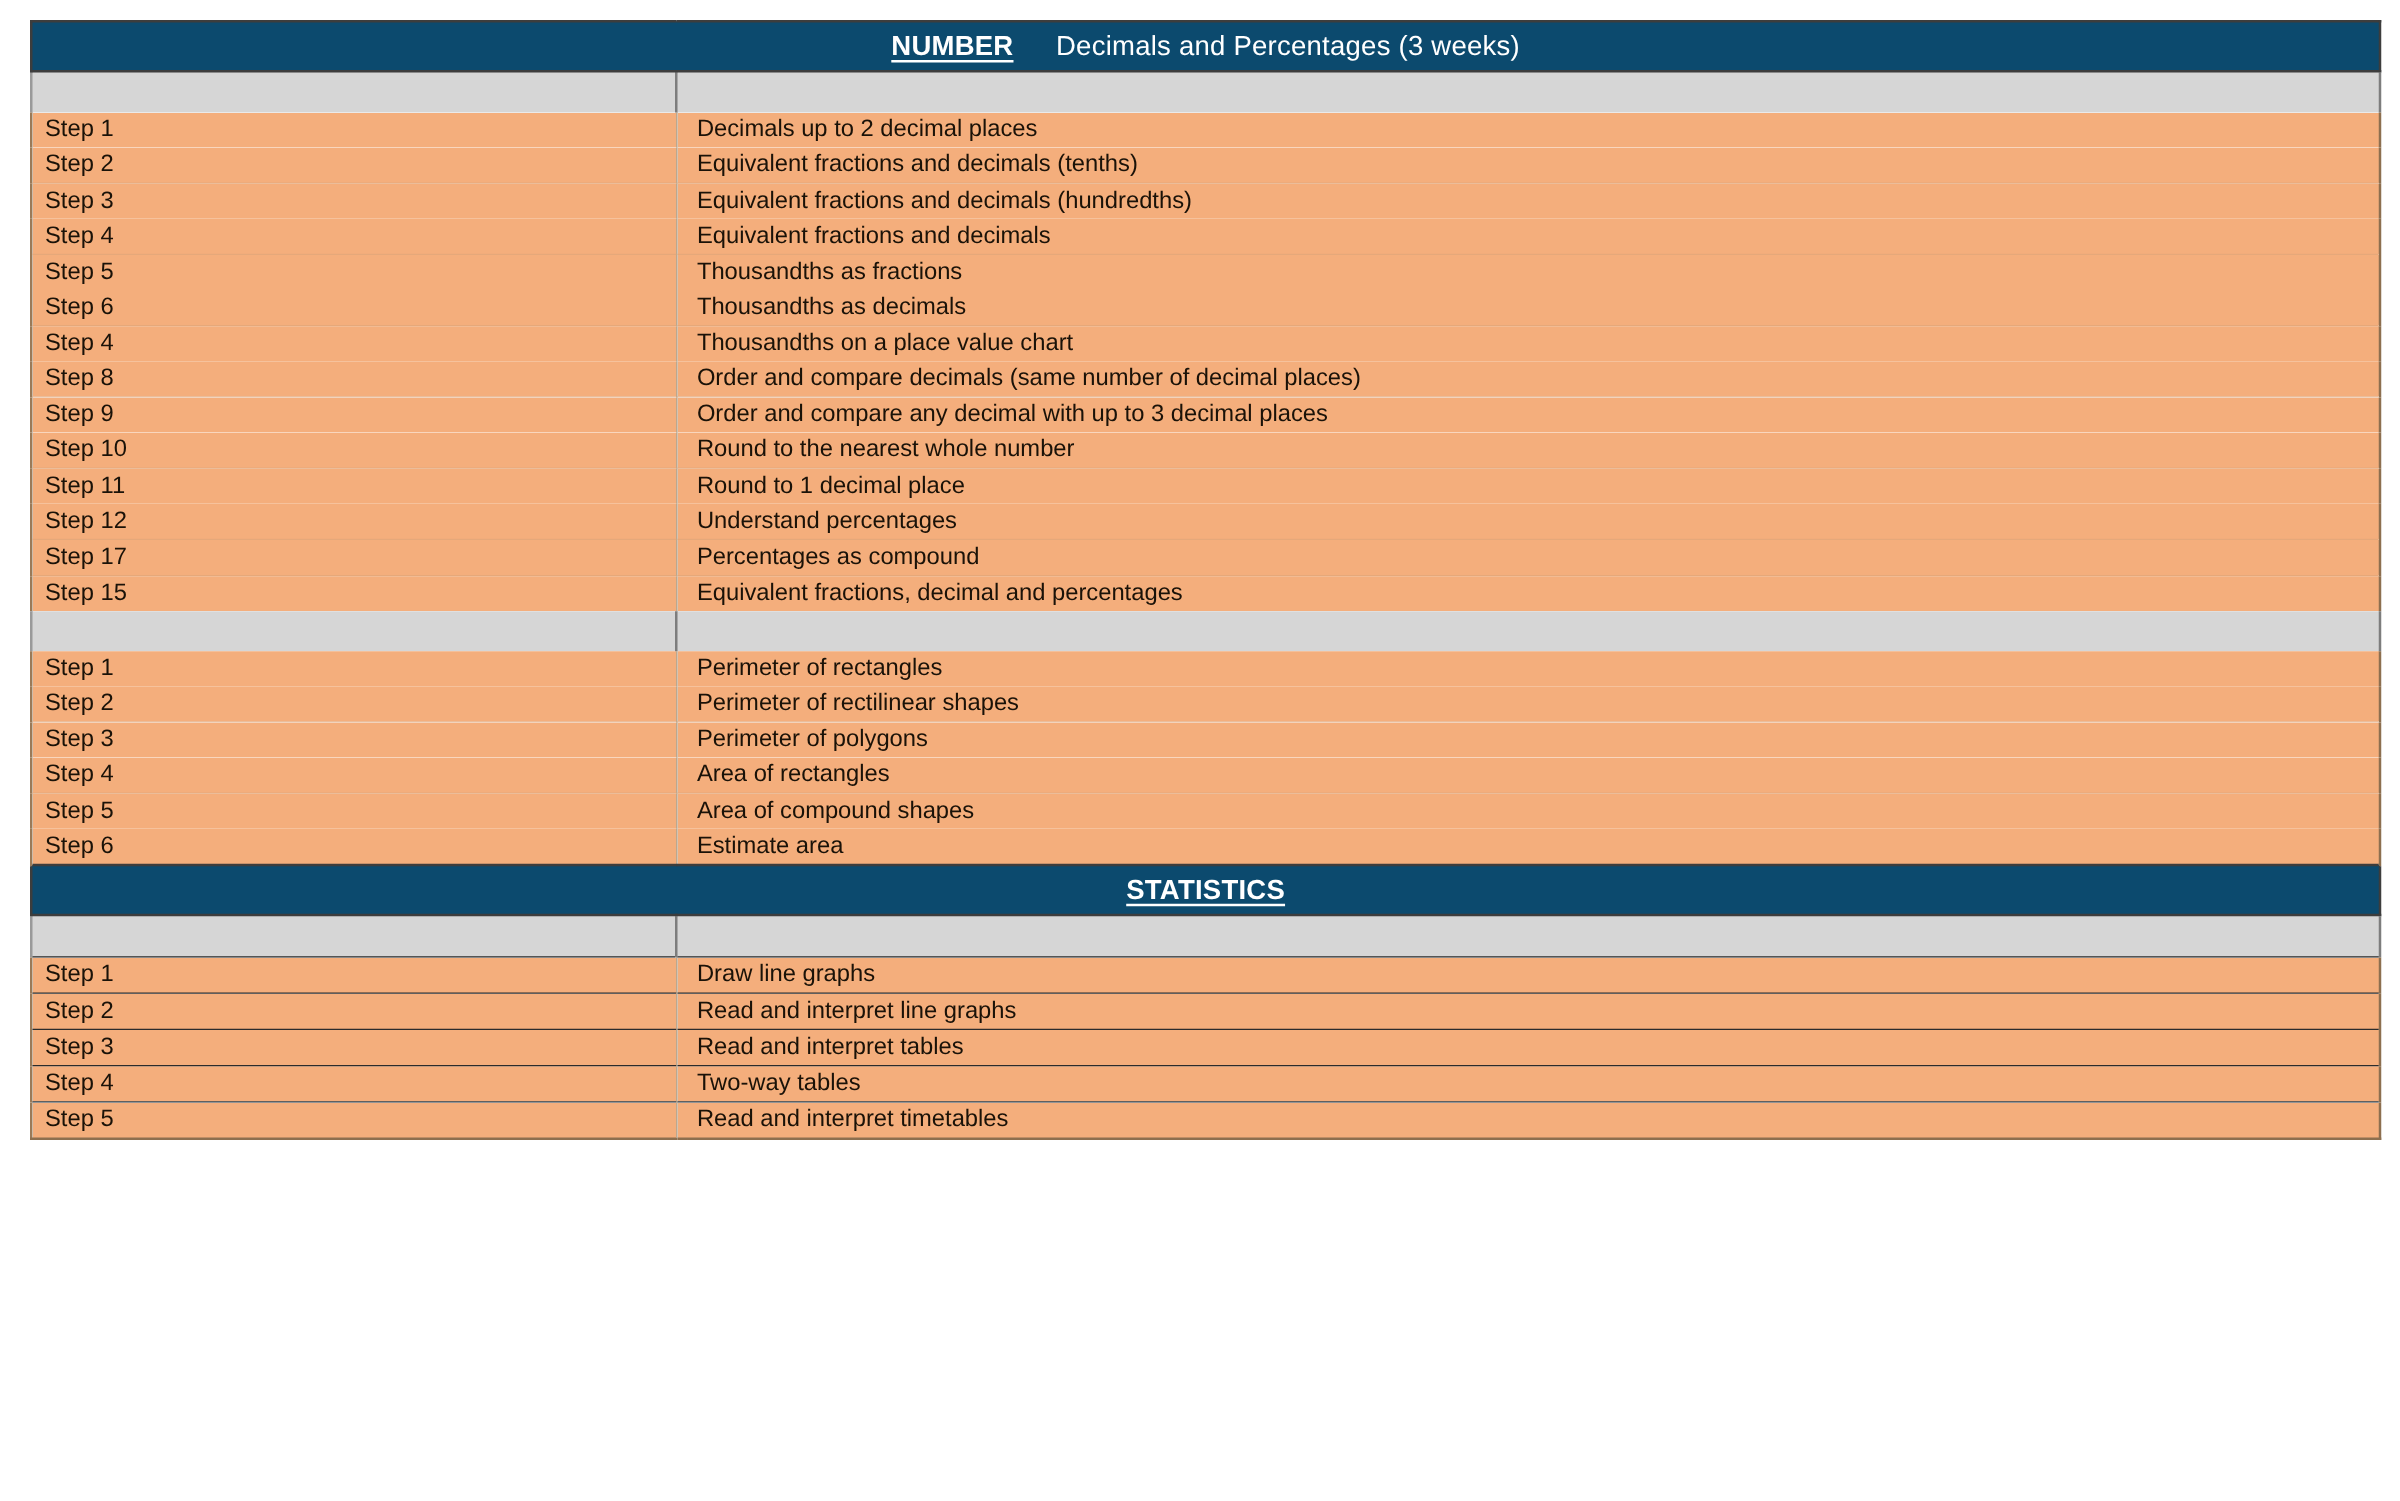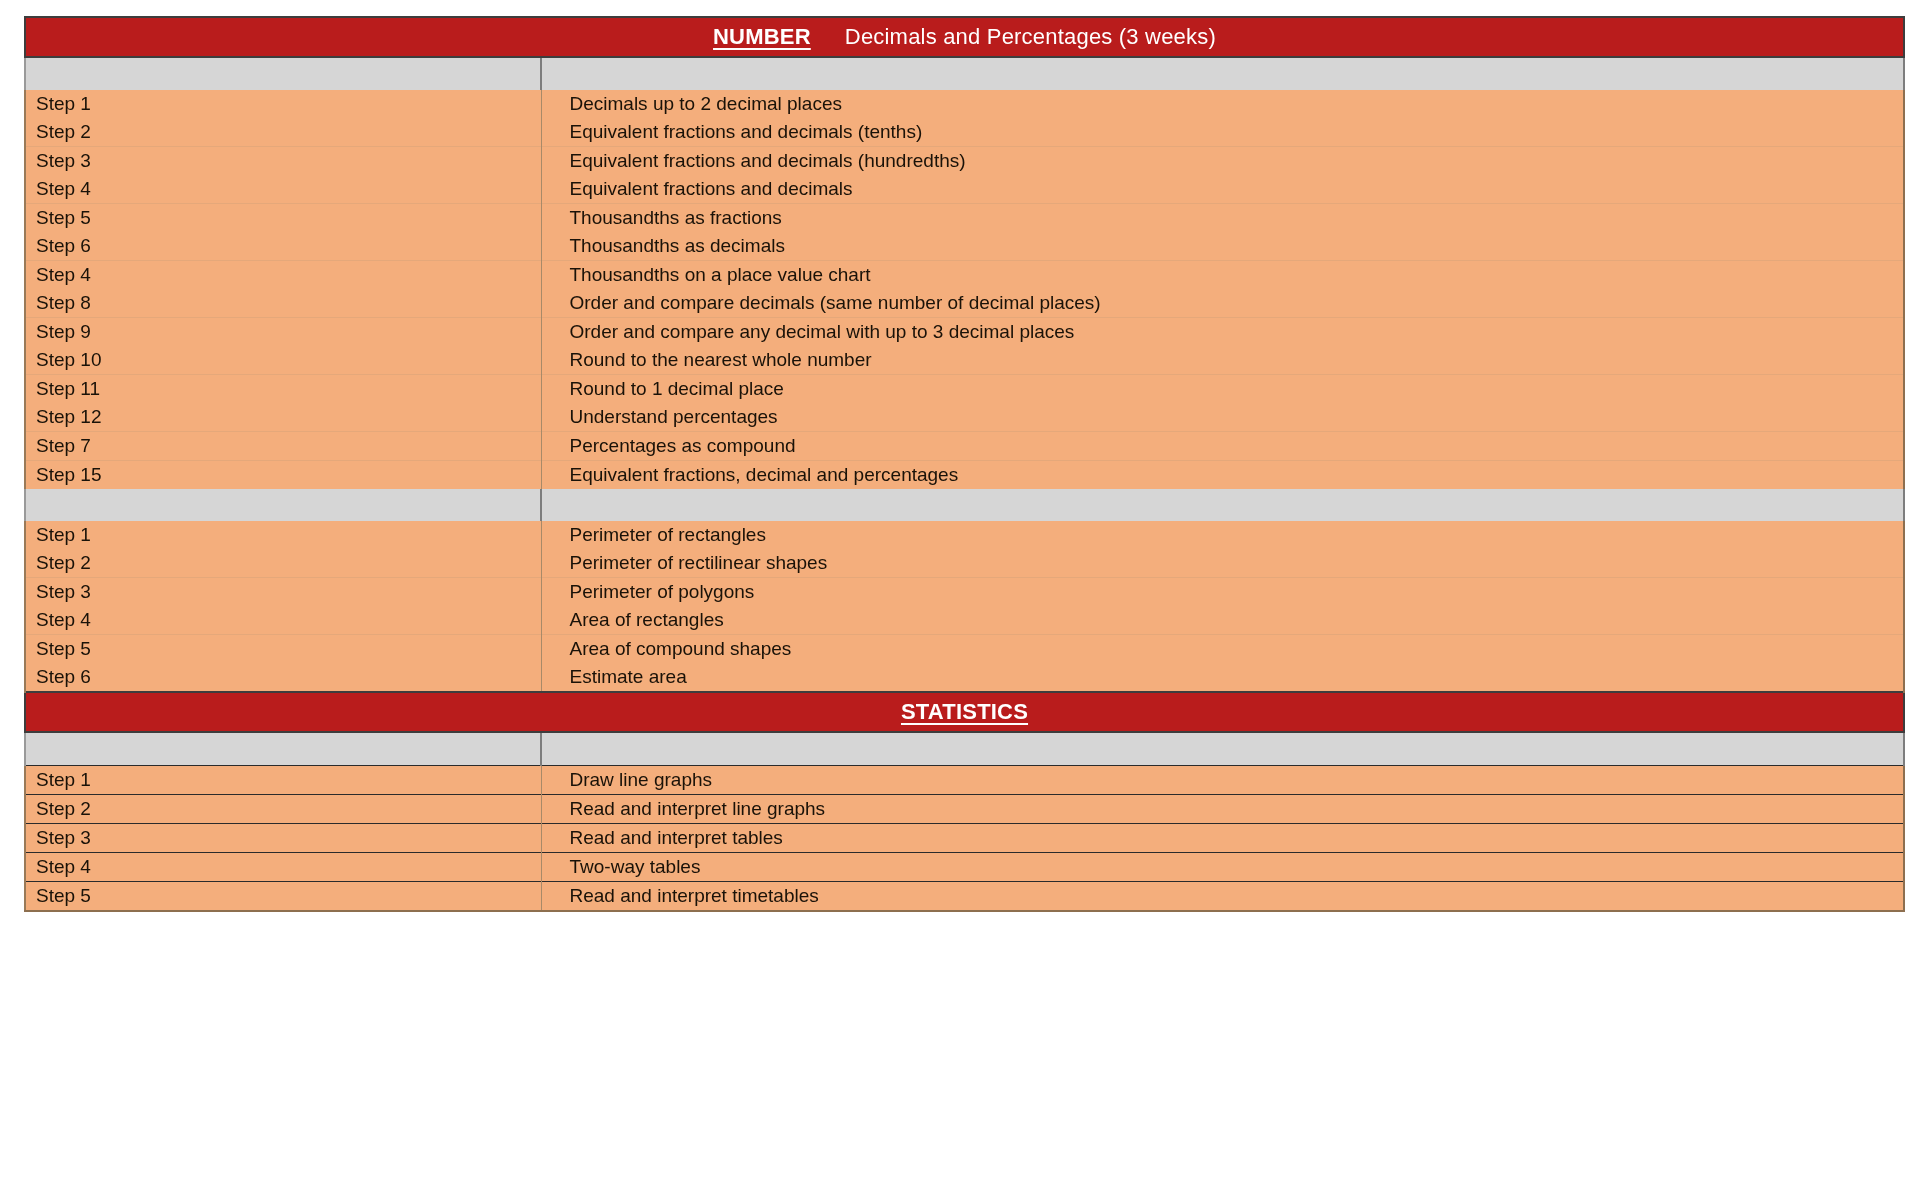--- a/index.html
+++ b/index.html
@@ -91,40 +91,40 @@
     line-height: 1.1;
     white-space: nowrap;
     overflow: hidden;
   }
   tr.step-row > td.step-cell {
     border-left: 2px solid #9a7a58;
     border-right: 1px solid #a88a68;
   }
   tr.step-row > td.desc-cell {
     border-right: 2px solid #8d6f4f;
-    padding-left: 28px;
+    padding-left: 16px;
   }
 
   
   tr.rule-faint > td {
     border-top: 1px solid #e5a87a;
   }
   tr.rule-none > td {
     border-top: 0 solid transparent;
   }
   
   tr.rule-strong > td {
     border-top: 1px solid #2b2b2b;
   }
 
   tr.last-row-of-table > td {
     border-bottom: 2px solid #8d6f4f;
   }
 </style>
-<style>.page{background:#ffffff;}tr.section-header-row > td{background:#b91c1c;}.section-header-inner{color:#ffffff;}tr.spacer-row > td{background:#d6d6d6;}tr.step-row > td{background:#f4ae7c;color:#1a1208;}</style></head>
+<style>.page{background:#ffffff;}tr.section-header-row > td{background:#0c4a6e;}.section-header-inner{color:#ffffff;}tr.spacer-row > td{background:#d6d6d6;}tr.step-row > td{background:#f4ae7c;color:#1a1208;}</style></head>
 <body>
 
 <div class="page">
   <table class="curriculum-table">
     <colgroup>
       <col class="col-step">
       <col class="col-desc">
     </colgroup>
     <tbody id="table-body">
         <tr class="section-header-row">
@@ -181,21 +181,21 @@
         </tr>
         <tr class="step-row rule-faint">
           <td class="step-cell">Step 11</td>
           <td class="desc-cell">Round to 1 decimal place</td>
         </tr>
         <tr class="step-row rule-none">
           <td class="step-cell">Step 12</td>
           <td class="desc-cell">Understand percentages</td>
         </tr>
         <tr class="step-row rule-faint">
-          <td class="step-cell">Step 7</td>
+          <td class="step-cell">Step 17</td>
           <td class="desc-cell">Percentages as compound</td>
         </tr>
         <tr class="step-row rule-faint">
           <td class="step-cell">Step 15</td>
           <td class="desc-cell">Equivalent fractions, decimal and percentages</td>
         </tr>
         <tr class="spacer-row">
           <td></td>
           <td></td>
         </tr>

